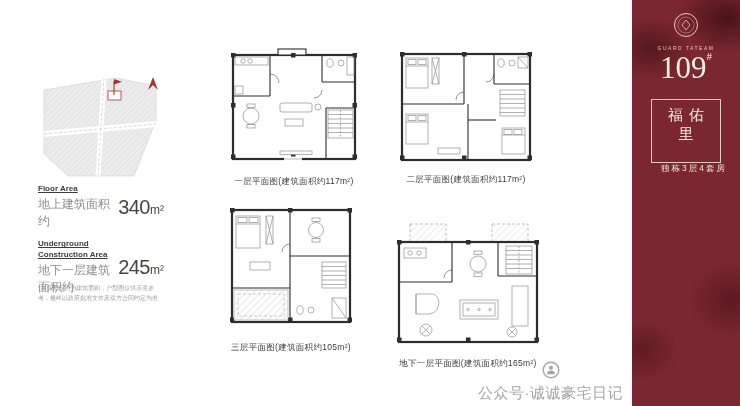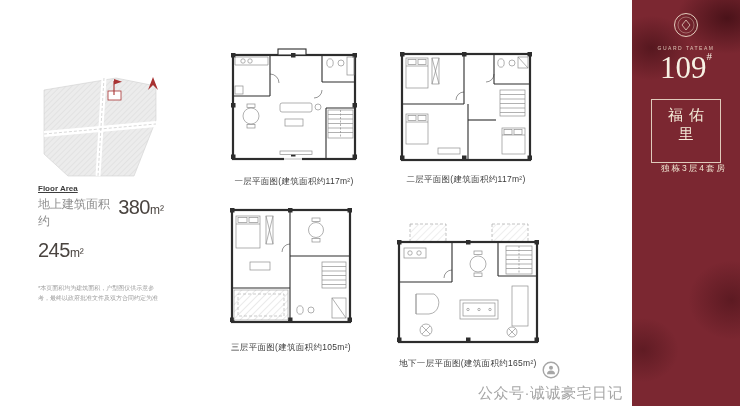--- a/index.html
+++ b/index.html
@@ -75,24 +75,28 @@
     </g>
   </svg>
 
   <div class="area-rows">
     <div class="area-row">
       <div class="area-labels">
         <div class="en">Floor Area</div>
         <div class="cn">地上建筑面积约</div>
       </div>
       <div class="area-value">
-        <span>380</span><span class="unit">m²</span>
+        <span>340</span><span class="unit">m²</span>
       </div>
     </div>
     <div class="area-row">
+      <div class="area-labels">
+        <div class="en">Underground Construction Area</div>
+        <div class="cn">地下一层建筑面积约</div>
+      </div>
       <div class="area-value">
         <span>245</span><span class="unit">m²</span>
       </div>
     </div>
   </div>
 
   <div class="disclaimer">*本页面积均为建筑面积，户型图仅供示意参考，最终以政府批准文件及双方合同约定为准</div>
 
   <figure class="plan plan-1">
     <svg width="132" height="122" viewBox="0 0 132 122">

